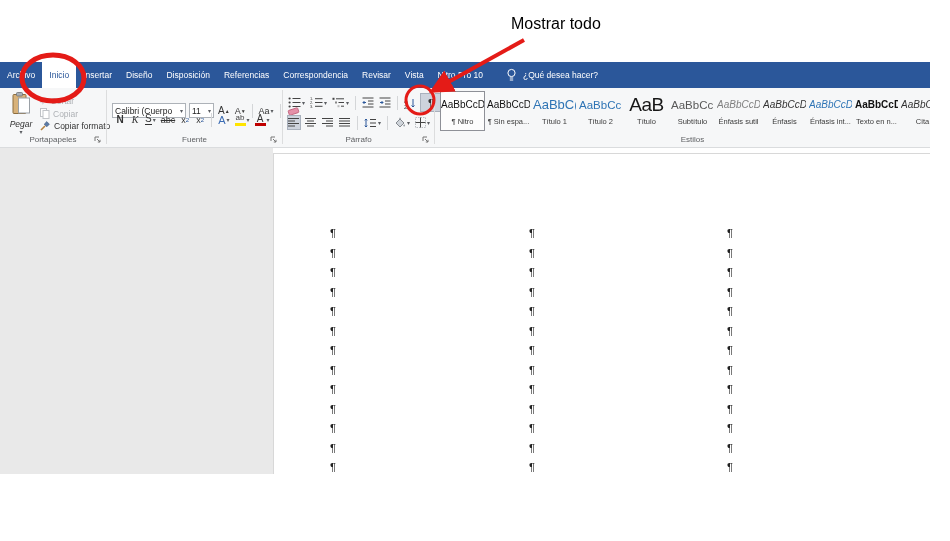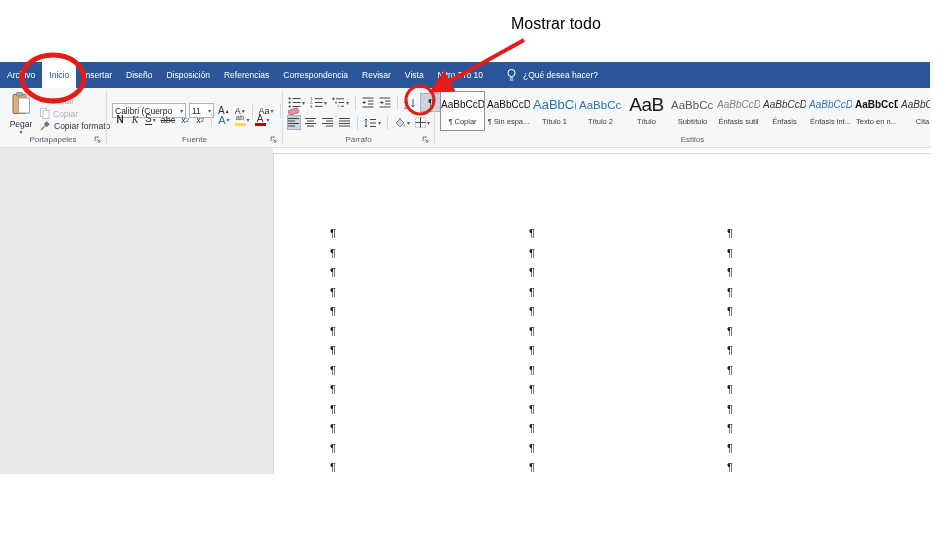--- a/index.html
+++ b/index.html
@@ -115,21 +115,21 @@
 
     <div class="group" style="left:0;width:106px;">
       <div class="paste-btn">
         <span class="ico">
           <svg width="19" height="24" viewBox="0 0 19 24">
             <rect x="1" y="2.5" width="13" height="19" rx="1" fill="#d8b27a" stroke="#8c6d3f" stroke-width="1"></rect>
             <rect x="4.5" y="0.5" width="6" height="3.5" rx="1" fill="#aab0b6" stroke="#6d7176" stroke-width="0.8"></rect>
             <rect x="6.5" y="6" width="11" height="15" fill="#fff" stroke="#9aa0a6" stroke-width="1"></rect>
           </svg>
         </span>
-        <div style="font-size:8.5px;color:#333;margin-top:1px;">Pegar</div>
+        <div style="font-size:8.5px;color:#333;margin-top:1px;font-style:italic;">Pegar</div>
         <div class="caret" style="margin:0;">▾</div>
       </div>
       <div class="clip-row" style="left:40px;top:8px;">
         <span class="scissors">✂</span>
         <span class="disabled-txt">Cortar</span>
       </div>
       <div class="clip-row" style="left:40px;top:20px;">
         <span class="ico">
           <svg width="10" height="11" viewBox="0 0 10 11">
             <rect x="0.5" y="0.5" width="6" height="8" fill="#fff" stroke="#c0c3c7"></rect>
@@ -374,21 +374,21 @@
             <path d="M3 3l3 3M6 6v-2.2M6 6h-2.2" stroke="#777" fill="none"></path>
           </svg>
       </span>
     </div>
     <div class="grp-sep" style="left:434px;"></div>
 
     <div class="group" style="left:435px;width:515px;">
       <div class="styles-gallery" id="styles-gallery" style="left:5px;">
           <div class="style-item selected">
             <span class="sprev k-normal">AaBbCcDc</span>
-            <span class="slabel">¶ Copiar</span>
+            <span class="slabel">¶ Nitro</span>
           </div>
           <div class="style-item">
             <span class="sprev k-normal">AaBbCcDc</span>
             <span class="slabel">¶ Sin espa...</span>
           </div>
           <div class="style-item">
             <span class="sprev k-h1">AaBbC(</span>
             <span class="slabel">Título 1</span>
           </div>
           <div class="style-item">

